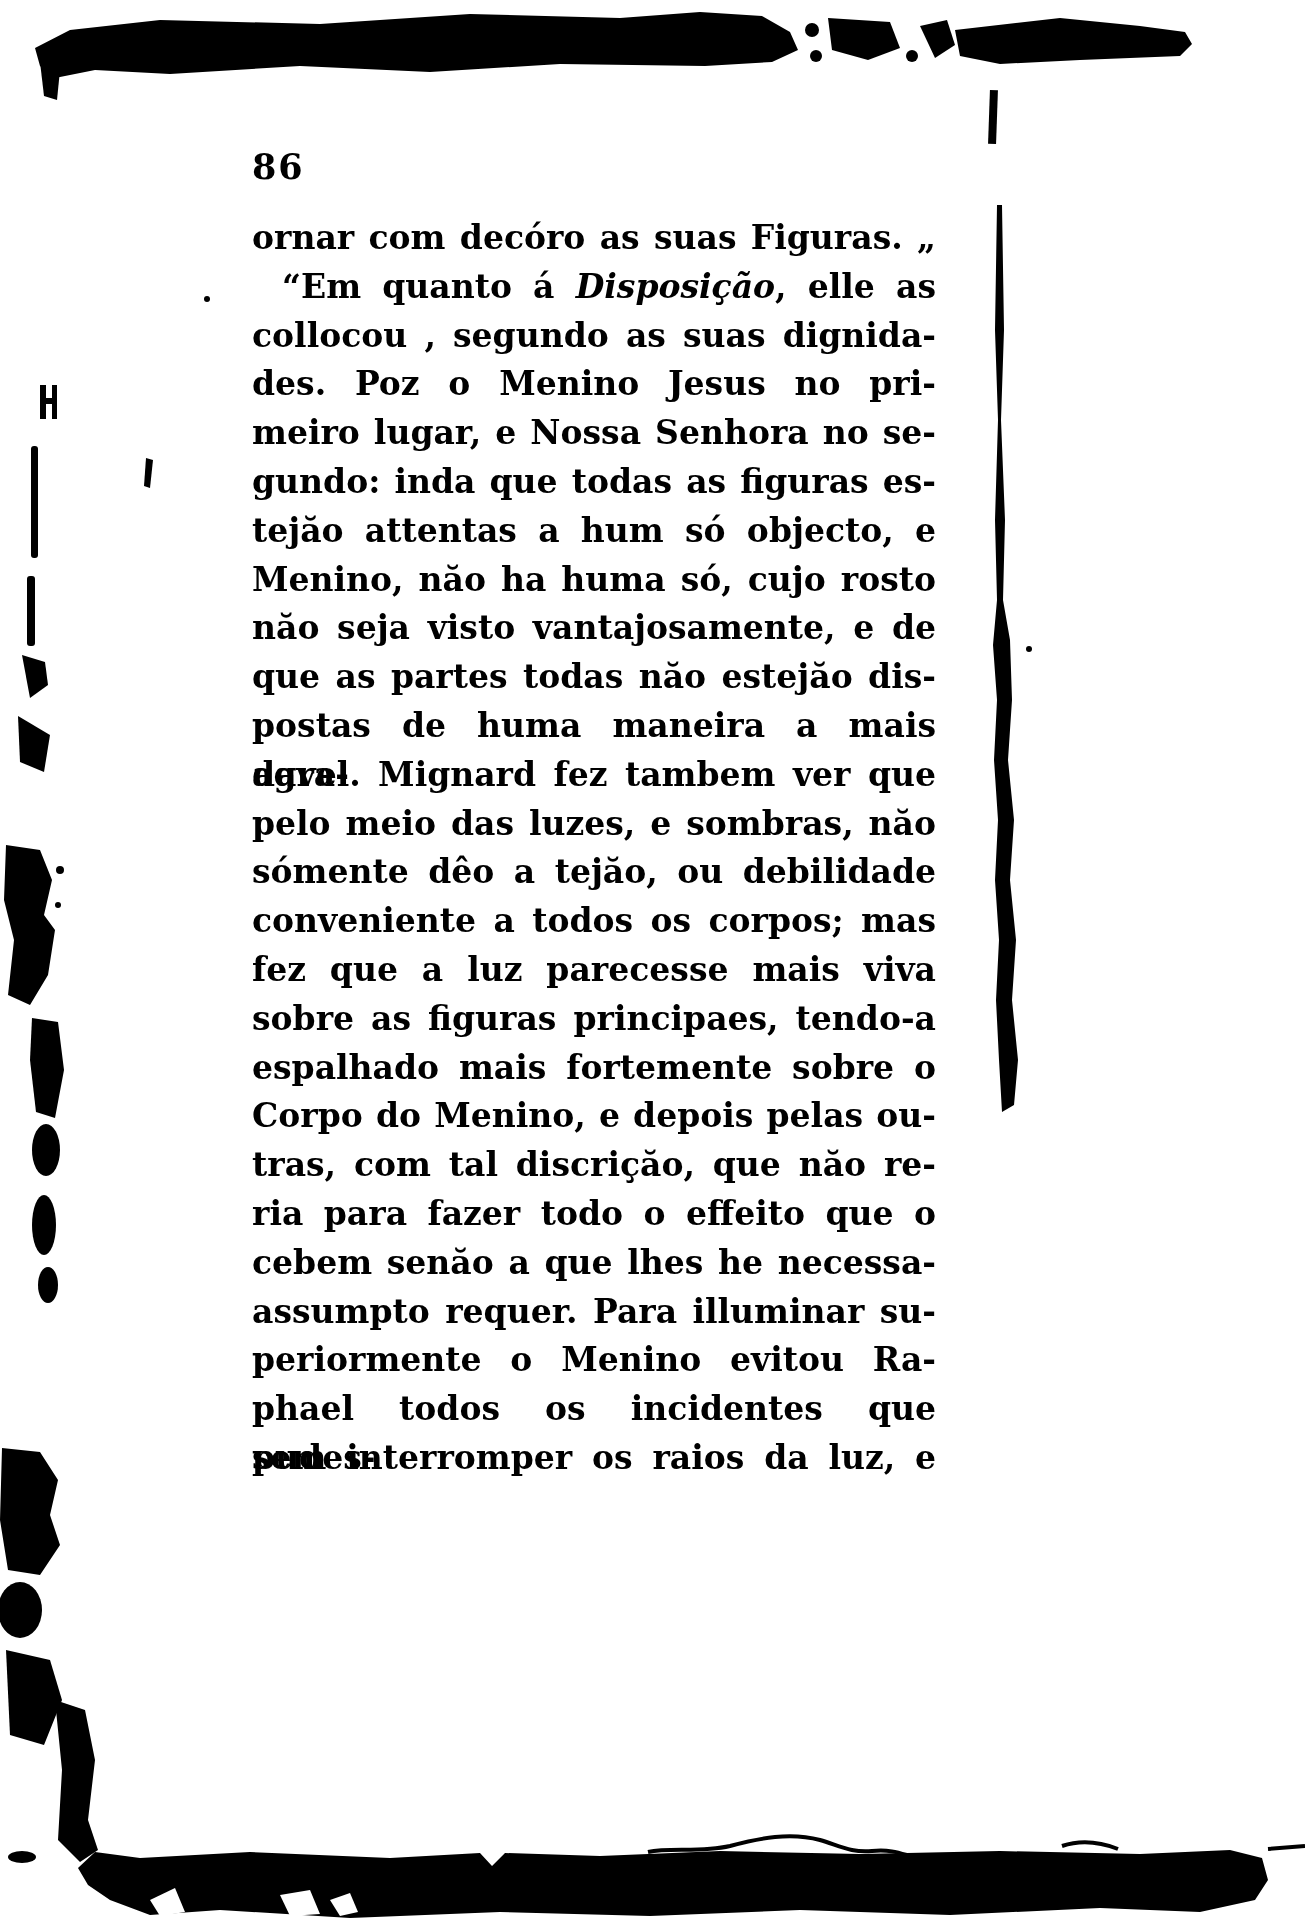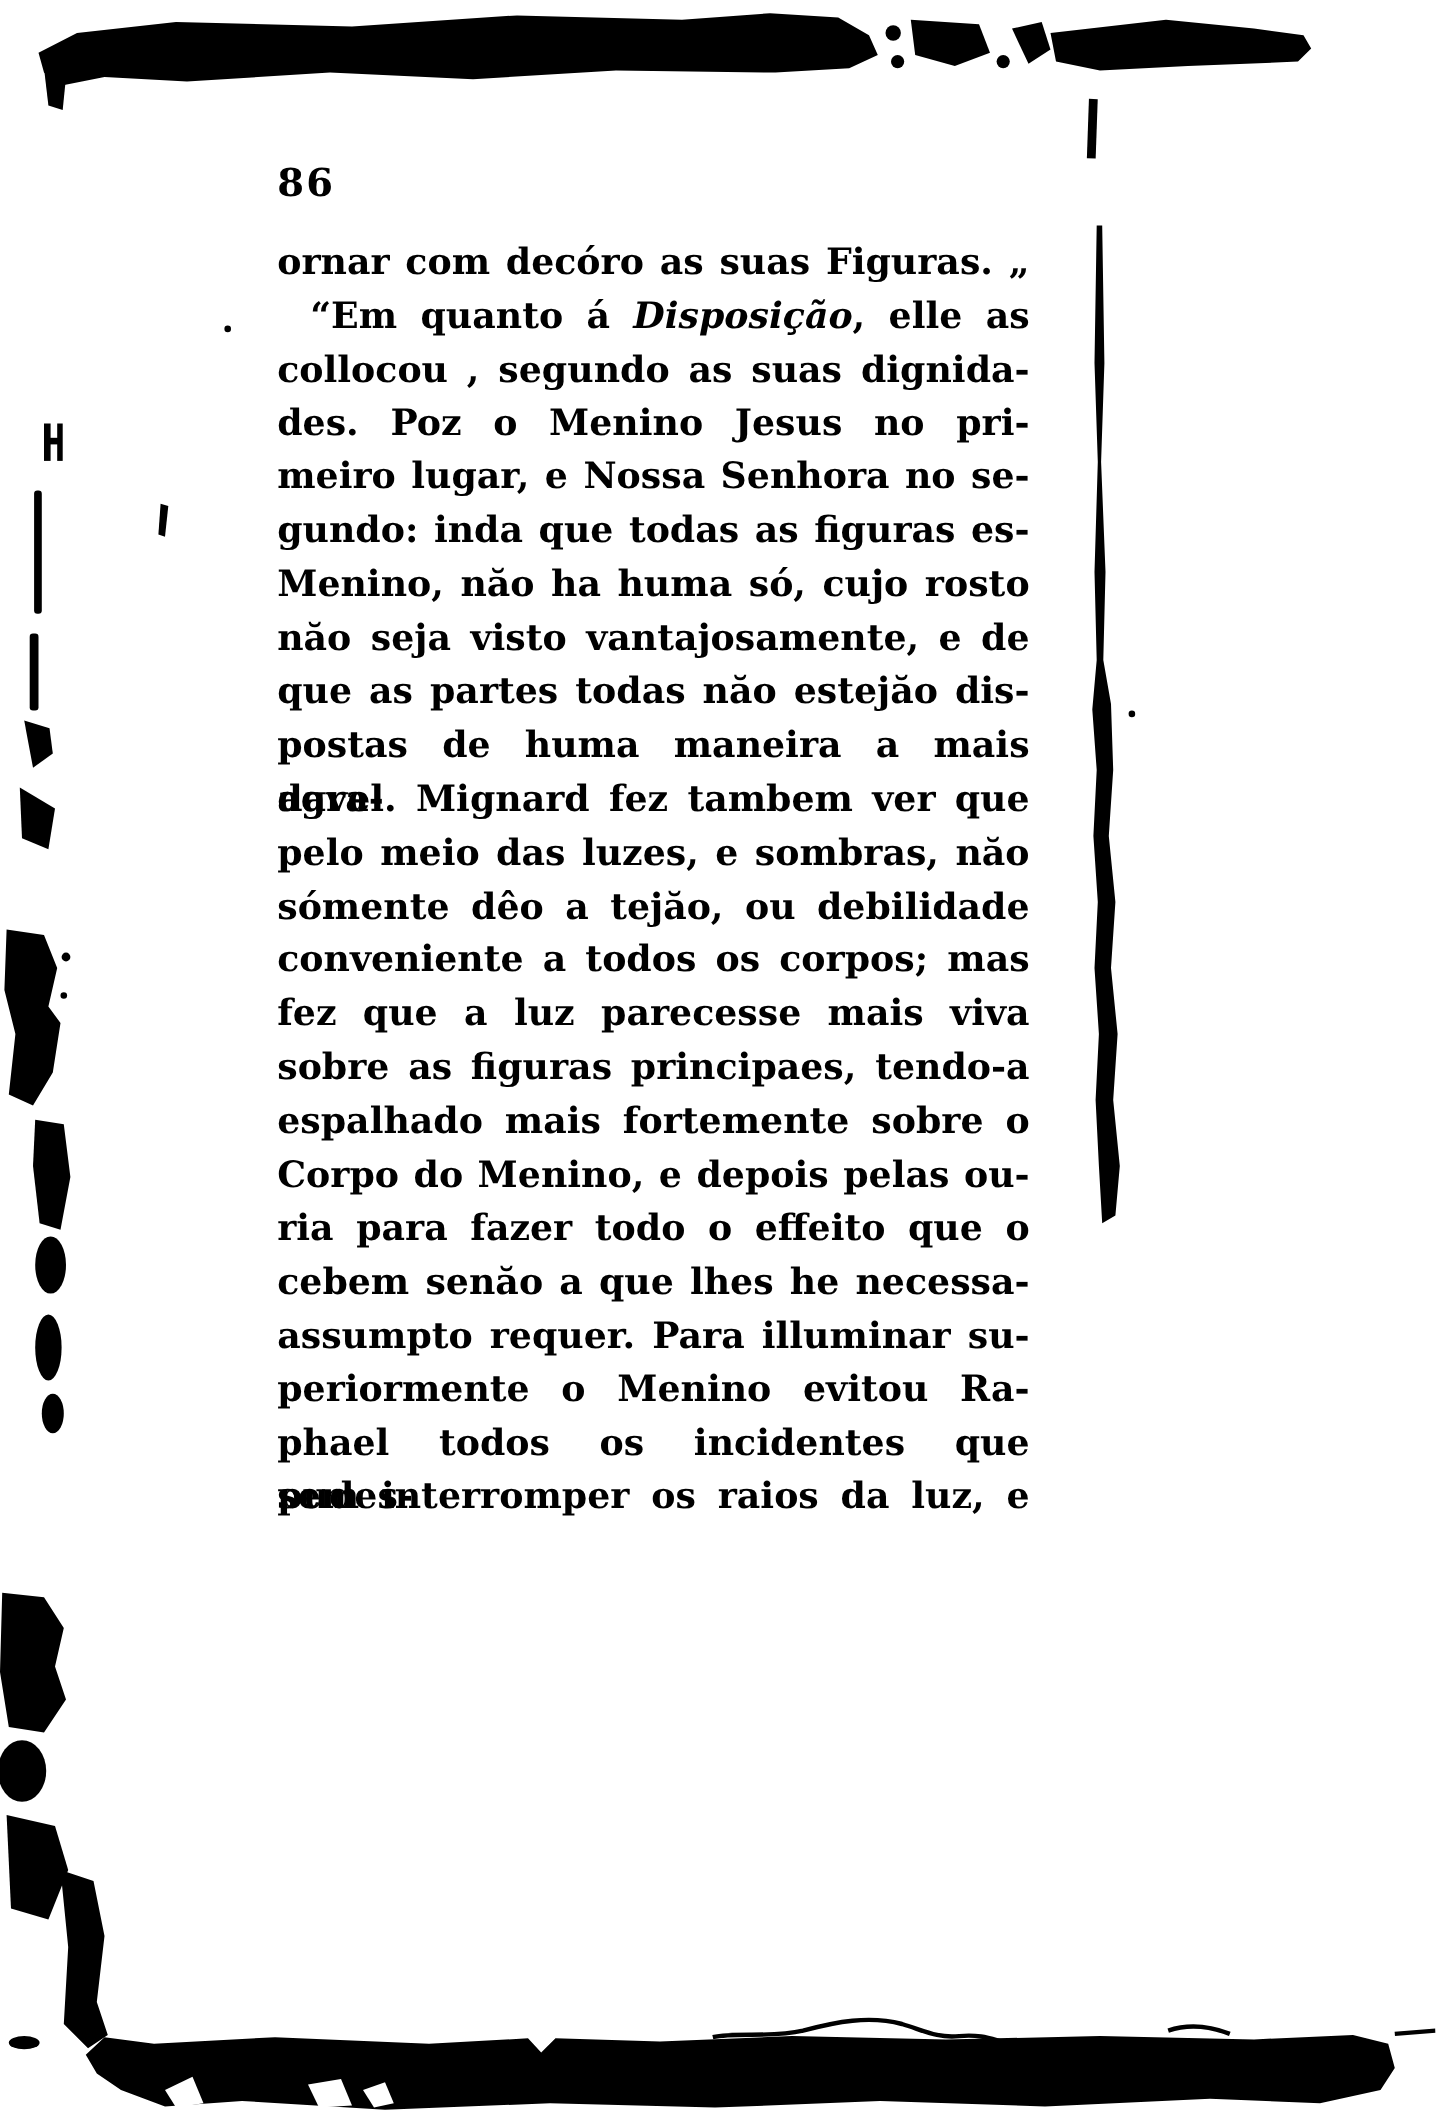--- a/index.html
+++ b/index.html
@@ -114,31 +114,33 @@
 
 <div class="page-number">86</div>
 
 <div class="text-block" id="text-block">
     <div class="line"><span>ornar com decóro as suas Figuras. „</span></div>
     <div class="line indent"><span>“Em quanto á </span><span class="it">Disposição</span><span>, elle as</span></div>
     <div class="line"><span>collocou , segundo as suas dignida-</span></div>
     <div class="line"><span>des. Poz o Menino Jesus no pri-</span></div>
     <div class="line"><span>meiro lugar, e Nossa Senhora no se-</span></div>
     <div class="line"><span>gundo: inda que todas as figuras es-</span></div>
+    <div class="line"><span>tejăo attentas a hum só objecto, e</span></div>
     <div class="line"><span>Menino, năo ha huma só, cujo rosto</span></div>
     <div class="line"><span>năo seja visto vantajosamente, e de</span></div>
     <div class="line"><span>que as partes todas năo estejăo dis-</span></div>
     <div class="line"><span>postas de huma maneira a mais agra-</span></div>
     <div class="line"><span>davel. Mignard fez tambem ver que</span></div>
     <div class="line"><span>pelo meio das luzes, e sombras, năo</span></div>
     <div class="line"><span>sómente dêo a tejăo, ou debilidade</span></div>
     <div class="line"><span>conveniente a todos os corpos; mas</span></div>
     <div class="line"><span>fez que a luz parecesse mais viva</span></div>
     <div class="line"><span>sobre as figuras principaes, tendo-a</span></div>
     <div class="line"><span>espalhado mais fortemente sobre o</span></div>
     <div class="line"><span>Corpo do Menino, e depois pelas ou-</span></div>
+    <div class="line"><span>tras, com tal discriçăo, que năo re-</span></div>
     <div class="line"><span>ria para fazer todo o effeito que o</span></div>
     <div class="line"><span>cebem senăo a que lhes he necessa-</span></div>
     <div class="line"><span>assumpto requer. Para illuminar su-</span></div>
     <div class="line"><span>periormente o Menino evitou Ra-</span></div>
     <div class="line"><span>phael todos os incidentes que pudes-</span></div>
     <div class="line"><span>sem interromper os raios da luz, e</span></div>
   </div>
 
 </body></html>

